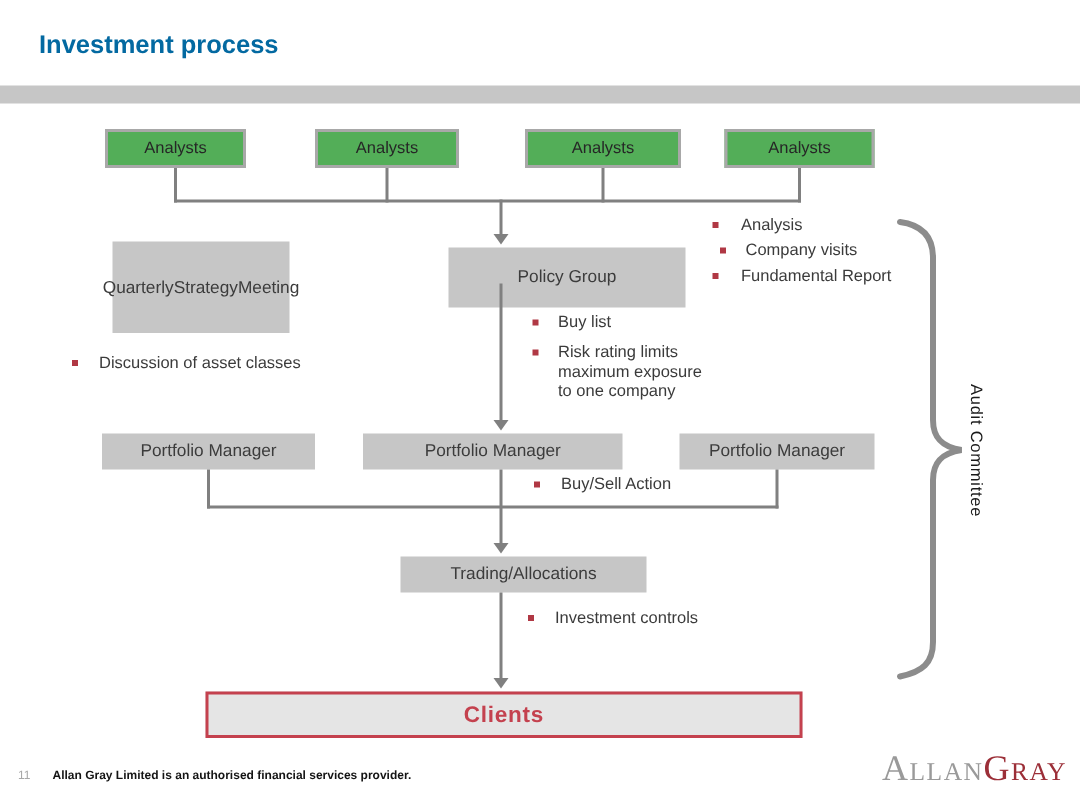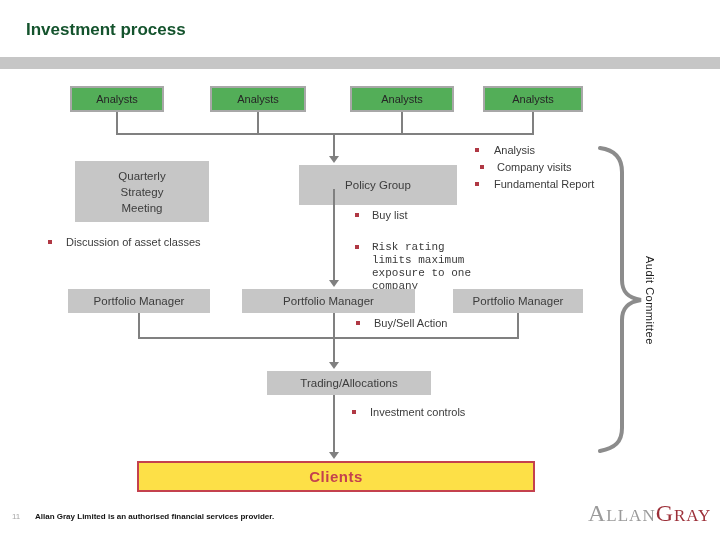--- a/index.html
+++ b/index.html
@@ -1,34 +1,34 @@
 <!DOCTYPE html>
 <html style="--green: #53ae58; --box-gray: #c6c6c6; --line-gray: #808080; --bullet-red: #b03844; --clients-red: #c4414e; --logo-red: #9c2f38; --logo-gray: #9a9a9a;"><head>
 <meta charset="utf-8">
 <style>
   html,body{margin:0;padding:0;background:#ffffff;}
   #slide{position:relative;width:720px;height:540px;background:#fff;overflow:hidden;
          font-family:"Liberation Sans", sans-serif;}
   .abs{position:absolute;}
-  #title{left:26px;top:20px;font-size:17px;font-weight:bold;color:#14532d;}
+  #title{left:26px;top:20px;font-size:17px;font-weight:bold;color:#0369a1;}
   #topbar{left:0;top:57px;width:720px;height:12px;background:var(--box-gray,#c9c9c9);}
   .greenbox{background:var(--green,#53ae58);border:2px solid #a8a8a8;height:22px;
             display:flex;align-items:center;justify-content:center;
             font-size:11px;color:#262626;}
   .graybox{background:var(--box-gray,#c6c6c6);display:flex;align-items:center;justify-content:center;
            font-size:11.5px;color:#3c3c3c;text-align:center;}
   .vline{width:2px;background:var(--line-gray,#808080);}
   .hline{height:2px;background:var(--line-gray,#808080);}
   .arrow-down{width:0;height:0;border-left:5px solid transparent;border-right:5px solid transparent;
               border-top:7px solid var(--line-gray,#808080);}
   .bullet-row{display:flex;align-items:flex-start;}
   .sq{width:4px;height:4px;background:var(--bullet-red,#b03844);flex:0 0 4px;margin-top:4px;}
   .btxt{font-size:11px;color:#3b3b3b;line-height:13px;}
   #clients-box{left:137px;top:461px;width:394px;height:27px;border:2px solid var(--clients-red,#c4414e);
-               background:#fde047;display:flex;align-items:center;justify-content:center;}
+               background:#e5e5e5;display:flex;align-items:center;justify-content:center;}
   #clients-label{font-size:15px;font-weight:bold;color:var(--clients-red,#c4414e);letter-spacing:0.5px;}
   #audit-label{left:644px;top:256px;writing-mode:vertical-rl;font-size:11px;color:#1a1a1a;letter-spacing:0.5px;}
   #page-number{left:12px;top:512px;font-size:8px;color:#a8a8a8;text-align:right;}
   #footer-text{left:35px;top:512px;font-size:8px;font-weight:bold;color:#141414;}
   #logo{left:588px;top:500px;font-family:"Liberation Serif", serif;font-variant:small-caps;
         font-size:24px;letter-spacing:1px;}
   #logo .allan{color:var(--logo-gray,#9a9a9a);}
   #logo .gray{color:var(--logo-red,#9c2f38);}
   .qline{line-height:16px;}
 </style>
@@ -54,21 +54,21 @@
     </div>
 
   <div class="abs vline" style="left:116px;top:112px;height:23px;"></div>
   <div class="abs vline" style="left:257px;top:112px;height:23px;"></div>
   <div class="abs vline" style="left:401px;top:112px;height:23px;"></div>
   <div class="abs vline" style="left:532px;top:112px;height:23px;"></div>
   <div class="abs hline" style="left:116px;top:133px;width:418px;"></div>
   <div class="abs vline" style="left:333px;top:133px;height:25px;"></div>
   <div class="abs arrow-down" style="left:329px;top:156px;"></div>
 
-  <div class="abs graybox" style="left:75px;top:161px;width:134px;height:61px;flex-direction:column;">
+  <div class="abs graybox" style="left:75px;top:161px;width:118px;height:61px;flex-direction:row;">
     <div class="qline">Quarterly</div>
     <div class="qline">Strategy</div>
     <div class="qline">Meeting</div>
   </div>
 
   <div class="abs graybox" style="left:255px;top:165px;width:158px;height:40px;margin-left:44px;">
       <span>Policy Group</span>
     </div>
 
   <div class="abs bullet-row" style="left:475px;top:144px;gap:15px;">
@@ -84,21 +84,21 @@
     <span class="btxt">Fundamental Report</span>
   </div>
 
   <div class="abs vline" style="left:333px;top:189px;height:92px;"></div>
   <div class="abs arrow-down" style="left:329px;top:280px;"></div>
 
   <div class="abs bullet-row" style="left:355px;top:209px;gap:13px;">
     <span class="sq"></span>
     <span class="btxt">Buy list</span>
   </div>
-  <div class="abs bullet-row" style="left:355px;top:241px;gap:13px;font-family:Liberation Mono, monospace;">
+  <div class="abs bullet-row" style="left:355px;top:229px;gap:13px;">
     <span class="sq"></span>
     <span class="btxt" style="width:108px;">Risk rating limits maximum exposure to one company</span>
   </div>
 
   <div class="abs bullet-row" style="left:48px;top:236px;gap:14px;text-align:right;">
     <span class="sq"></span>
     <span class="btxt">Discussion of asset classes</span>
   </div>
 
   <div class="abs graybox" style="left:68px;top:289px;width:142px;height:24px;">

